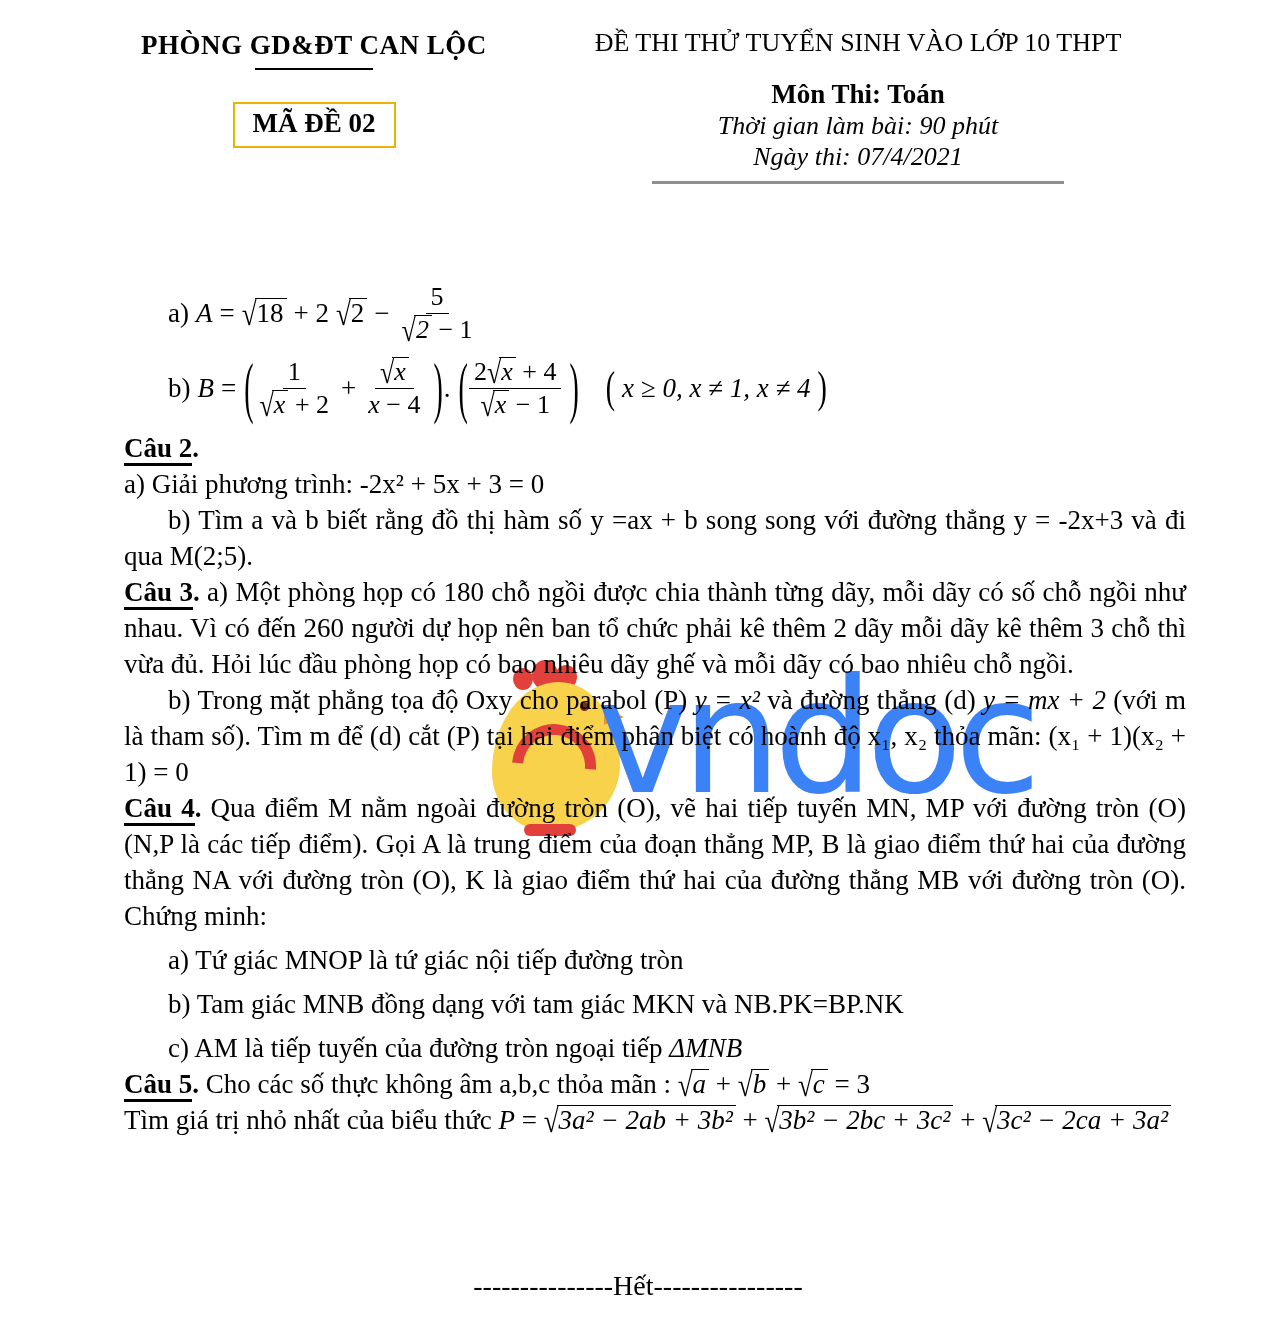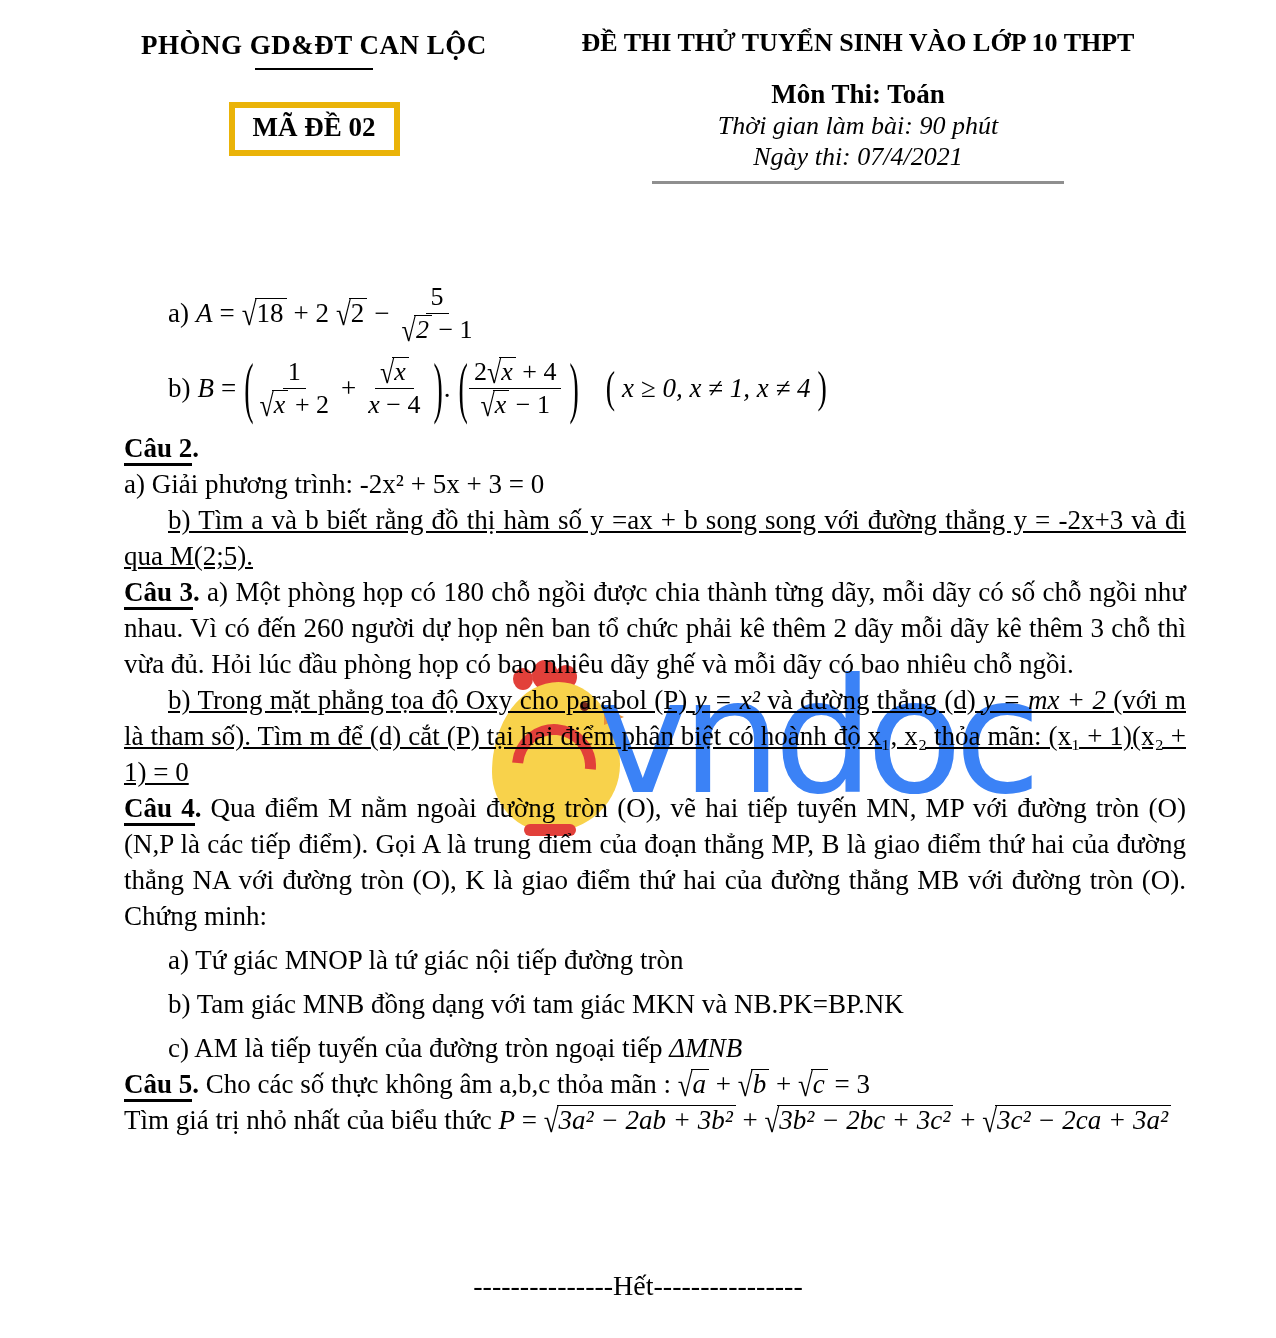--- a/index.html
+++ b/index.html
@@ -5,44 +5,44 @@
   html,body { margin:0; padding:0; background:#e8e8e8; }
   .page {
     position:relative; width:1276px; height:1338px; margin:0 auto;
     background:#ffffff; overflow:hidden; color:#000;
     font-family:"Liberation Serif","DejaVu Serif",serif;
   }
   
   .hdr-left { position:absolute; left:128px; top:30px; width:372px; text-align:center; z-index:2;font-family:Liberation Serif, serif; }
   .dept { font-weight:bold; font-size:27px; letter-spacing:0.5px; }
   .dept-rule { width:118px; height:2px; background:#000; margin:7px auto 0; }
-  .code-box { display:inline-block; margin-top:32px; border:6px solid #eab308; padding:4px 18px 7px; font-weight:bold; font-size:27px; }
+  .code-box { display:inline-block; margin-top:32px; border:2px solid #eab308; padding:4px 18px 7px; font-weight:bold; font-size:27px; }
   .hdr-right { position:absolute; left:548px; top:28px; width:620px; text-align:center; z-index:2; }
-  .title { font-weight:bold; font-size:26px; white-space:nowrap; }
+  .title { font-weight:normal; font-size:26px; white-space:nowrap; }
   .subject { font-weight:bold; font-size:27px; margin-top:21px; }
   .duration,.exam-date { font-style:italic; font-size:26px; margin-top:1px; }
   .hdr-rule { width:412px; height:3px; background:#8f8f8f; margin:9px auto 0; }
   
   .watermark { position:absolute; left:448px; top:640px; width:680px; height:210px; z-index:0; }
   .wm-text { position:absolute; left:148px; top:18px; font-family:"DejaVu Sans",sans-serif; font-weight:normal; font-size:158px; line-height:1; letter-spacing:-8px; color:#3b82f6; }
   .wm-mascot { position:absolute; left:6px; top:20px; width:200px; height:180px; }
   .m-body { position:absolute; left:38px; top:22px; width:128px; height:150px; background:#f8d24b; border-radius:52% 48% 55% 45%/60% 55% 45% 40%; }
   .m-comb { position:absolute; background:#e2403a; border-radius:50%; }
   .c1 { left:78px; top:0; width:26px; height:30px; }
   .c2 { left:101px; top:5px; width:22px; height:24px; }
   .c3 { left:59px; top:8px; width:20px; height:22px; }
   .m-eye { position:absolute; left:126px; top:42px; width:9px; height:9px; background:#7a2a20; border-radius:50%; }
   .m-beak { position:absolute; left:150px; top:48px; width:0; height:0; border-top:9px solid transparent; border-bottom:8px solid transparent; border-left:20px solid #e8903a; }
   .m-wing { position:absolute; left:58px; top:64px; width:62px; height:62px; border:11px solid #e2403a; border-left-color:transparent; border-bottom-color:transparent; border-radius:50%; transform:rotate(-40deg); }
   .m-foot { position:absolute; left:70px; top:164px; width:52px; height:12px; background:#e2403a; border-radius:6px; }
   
   .bodytext { position:absolute; left:124px; top:276px; width:1062px; z-index:1; font-size:27px; line-height:36px; }
   .bodytext p { margin:0; }
   .just { text-align:justify; }
-  .ind { text-indent:44px;text-decoration:underline; }
+  .ind { text-indent:44px; }
   .qlabel { font-weight:bold; border-bottom:3px solid #000; }
   .bold { font-weight:bold; }
   .mi { font-style:italic; }
   
   .fline { display:flex; align-items:center; margin-left:44px; }
   .fline > * { flex:none; margin-right:7px; }
   .q1a { margin-top:4px; height:66px; }
   .q1b { height:84px; }
   .fr { display:inline-flex; flex-direction:column; align-items:center; text-align:center; line-height:30px; font-size:26px; }
   .fr .nu { border-bottom:1.6px solid #000; padding:0 5px 1px; }

